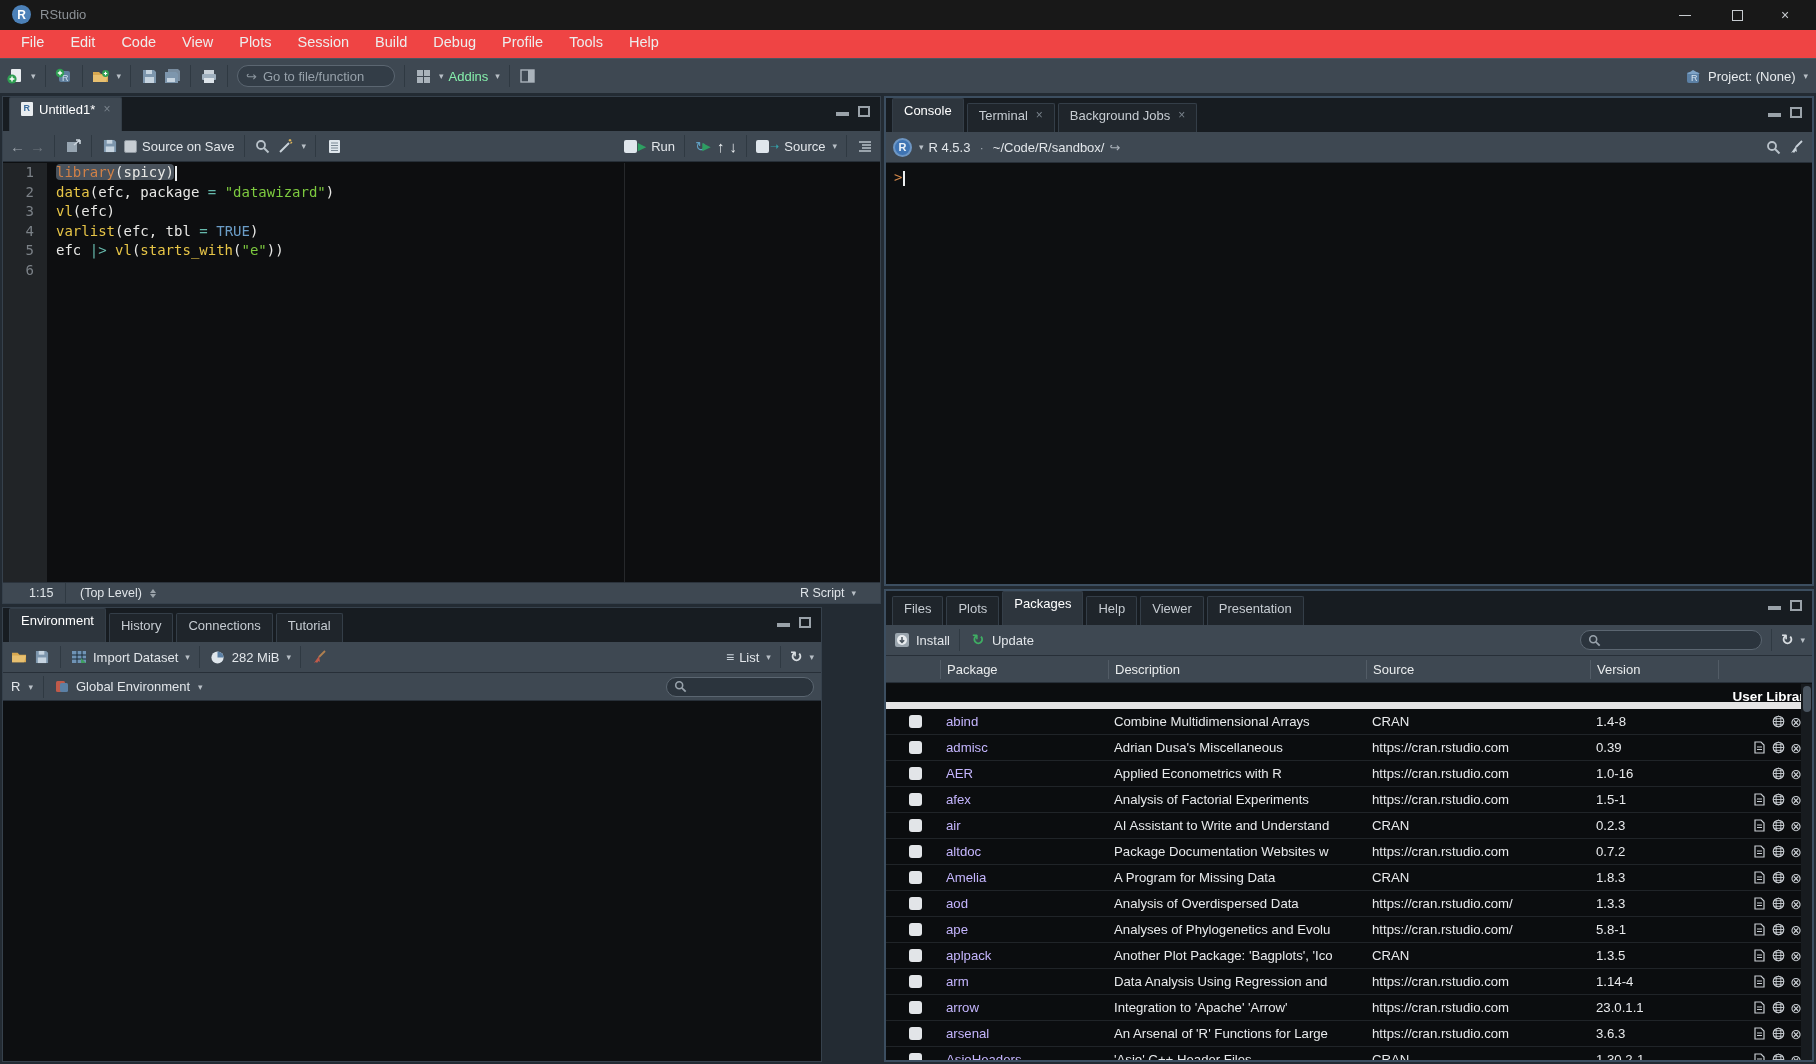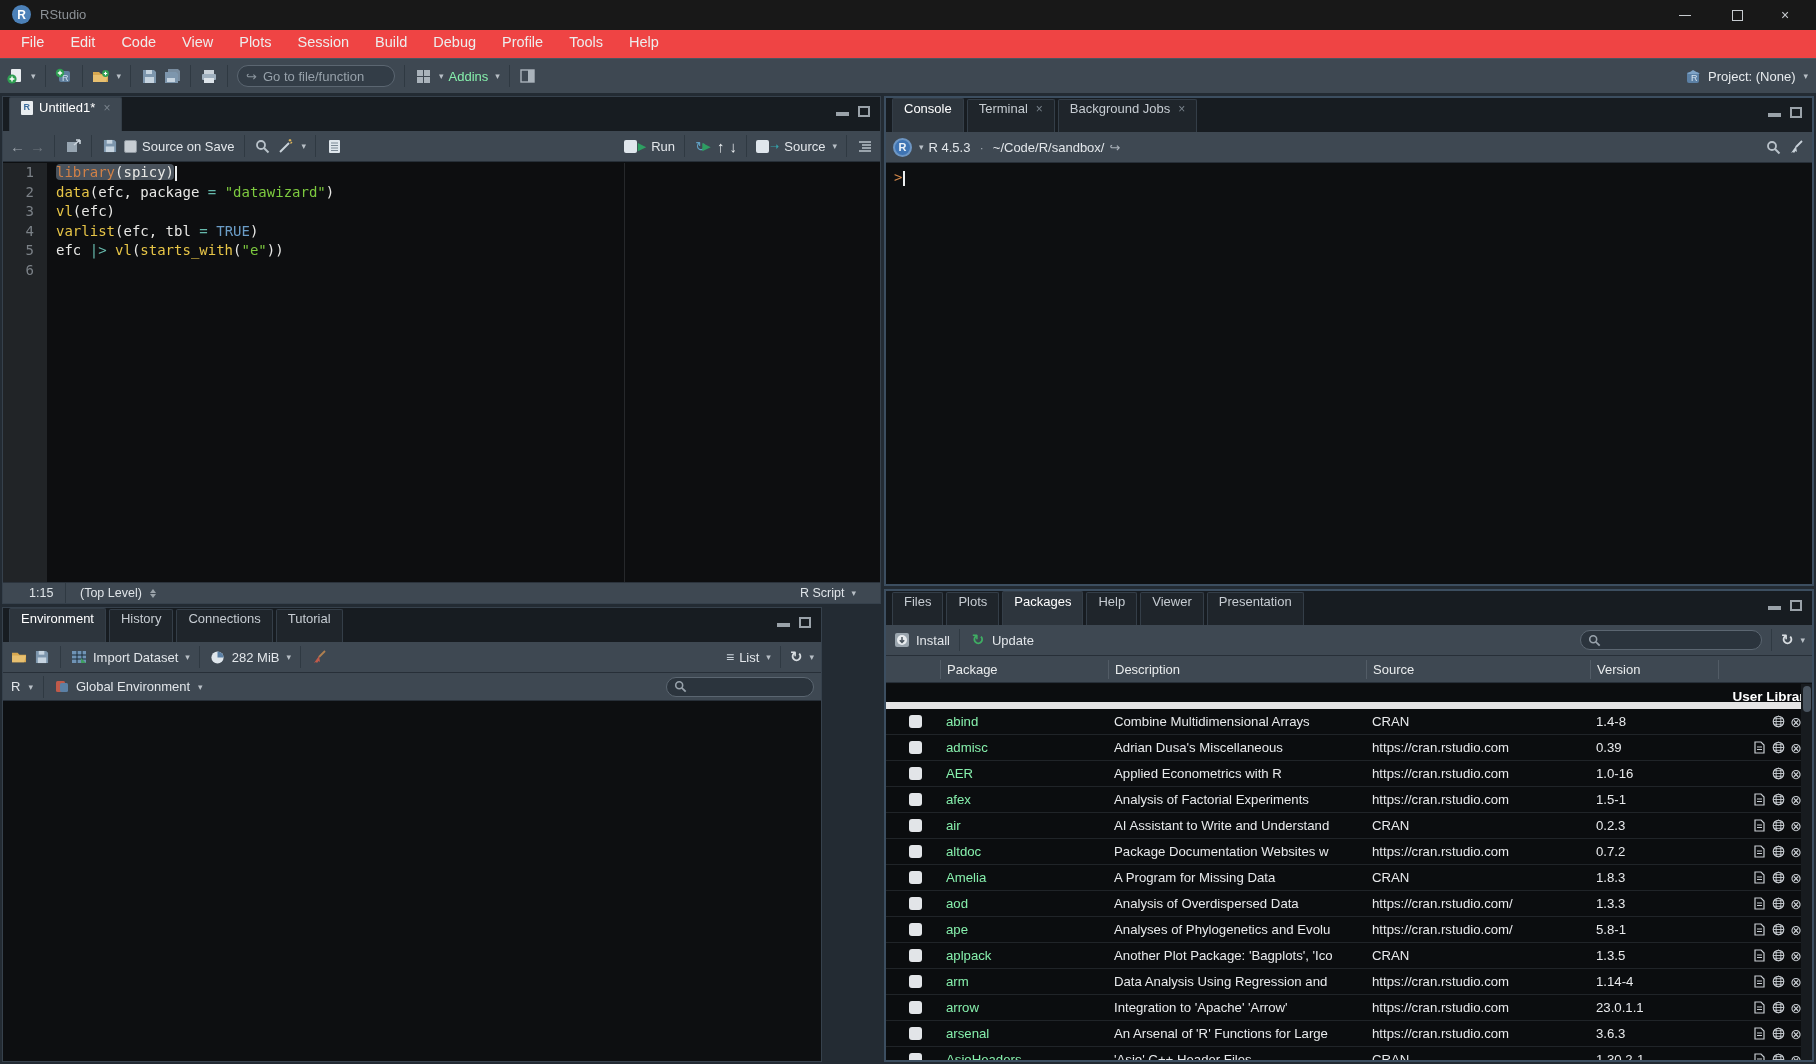--- a/index.html
+++ b/index.html
@@ -29,21 +29,21 @@
   .caret { color:#b8bfc6; font-size:9px; margin-left:2px; }
   .goto-box { width:158px; height:22px; background:#333d47; border:1px solid #5b6671; border-radius:12px;
               display:flex; align-items:center; gap:6px; padding:0 8px; color:#97a1aa; font-size:13px; }
   .tb-label { color:#86efac; font-size:13px; }
   .project-box { position:absolute; right:8px; display:flex; align-items:center; gap:6px; color:#e7ebee; font-size:13px; }
 
   
   .pane { position:absolute; background:#0d0f11; border:1px solid #36414c; overflow:hidden; }
   .pane.framed { border:2px solid #3c4e60; }
   .tabstrip { position:relative; height:34px; background:#171c21; display:flex; align-items:flex-end; padding-left:6px; }
-  .tab { height:29px; padding:16px 11px; display:flex; align-items:flex-end; gap:6px; font-size:13px;
+  .tab { height:29px; padding:4px 11px; display:flex; align-items:flex-start; gap:6px; font-size:13px;
          color:#c6ccd2; background:#1f252b; border:1px solid #343e48; border-bottom:none;
          margin-right:3px; border-radius:2px 2px 0 0; white-space:nowrap; }
   .tab.active { background:#2d353d; color:#fff; height:34px; }
   .tab .x { color:#79838c; font-size:12px; margin-left:2px; }
   .ptoolbar { position:relative; height:31px; background:#3e4852; border-bottom:1px solid #272f38;
               display:flex; align-items:center; padding:0 7px; gap:5px; color:#e2e6ea; font-size:13px; }
   .winbtns { position:absolute; right:10px; top:9px; display:flex; gap:9px; align-items:center; }
   .pminimize { width:13px; height:8px; border-bottom:4px solid #9aa2a9; }
   .pmaximize { width:12px; height:11px; border:2px solid #9aa2a9; }
 
@@ -101,21 +101,21 @@
   .pkg-grid { display:grid; grid-template-columns:54px 168px 258px 224px 128px 84px; align-items:center; }
   .pkg-header { position:relative; height:27px; background:#3e4852; color:#e9eced; font-size:13px;
                 border-bottom:1px solid #272f38; padding-right:10px; }
   .pkg-header .cell { padding-left:6px; border-left:1px solid #525c66; height:19px; line-height:19px; }
   .pkg-header .cell:first-child { border-left:none; }
   .pkg-body { position:absolute; left:0; top:93px; right:0; bottom:0; background:#0b0d0f; overflow:hidden; }
   .group-row { height:25px; line-height:25px; color:#fff; font-weight:bold; font-size:13.5px; padding-left:18px;
                border-bottom:7px solid #e5e5e5;text-align:right; }
   .pkg-row { height:26px; border-bottom:1px solid #202428; color:#e8eaec; font-size:13.2px; padding-right:10px; }
   .pkg-row .cell { overflow:hidden; white-space:nowrap; padding-left:6px; }
-  .pkg-name { color:#86efac; }
+  .pkg-name { color:#c4b5fd; }
   .row-check { width:13px; height:13px; background:#e2e5e8; border-radius:3px; margin-left:17px; }
   .row-icons { display:flex; justify-content:flex-end; gap:5px; align-items:center; color:#c9ced3; }
   .scrolltrack { position:absolute; right:0; top:93px; width:11px; bottom:0; background:#171b1f; }
   .scrollthumb { position:absolute; left:1.5px; top:2px; width:8px; height:26px; background:#4a5560; border-radius:4px; }
 
   svg.licon { display:block; }
 </style>
 </head>
 <body>
 

